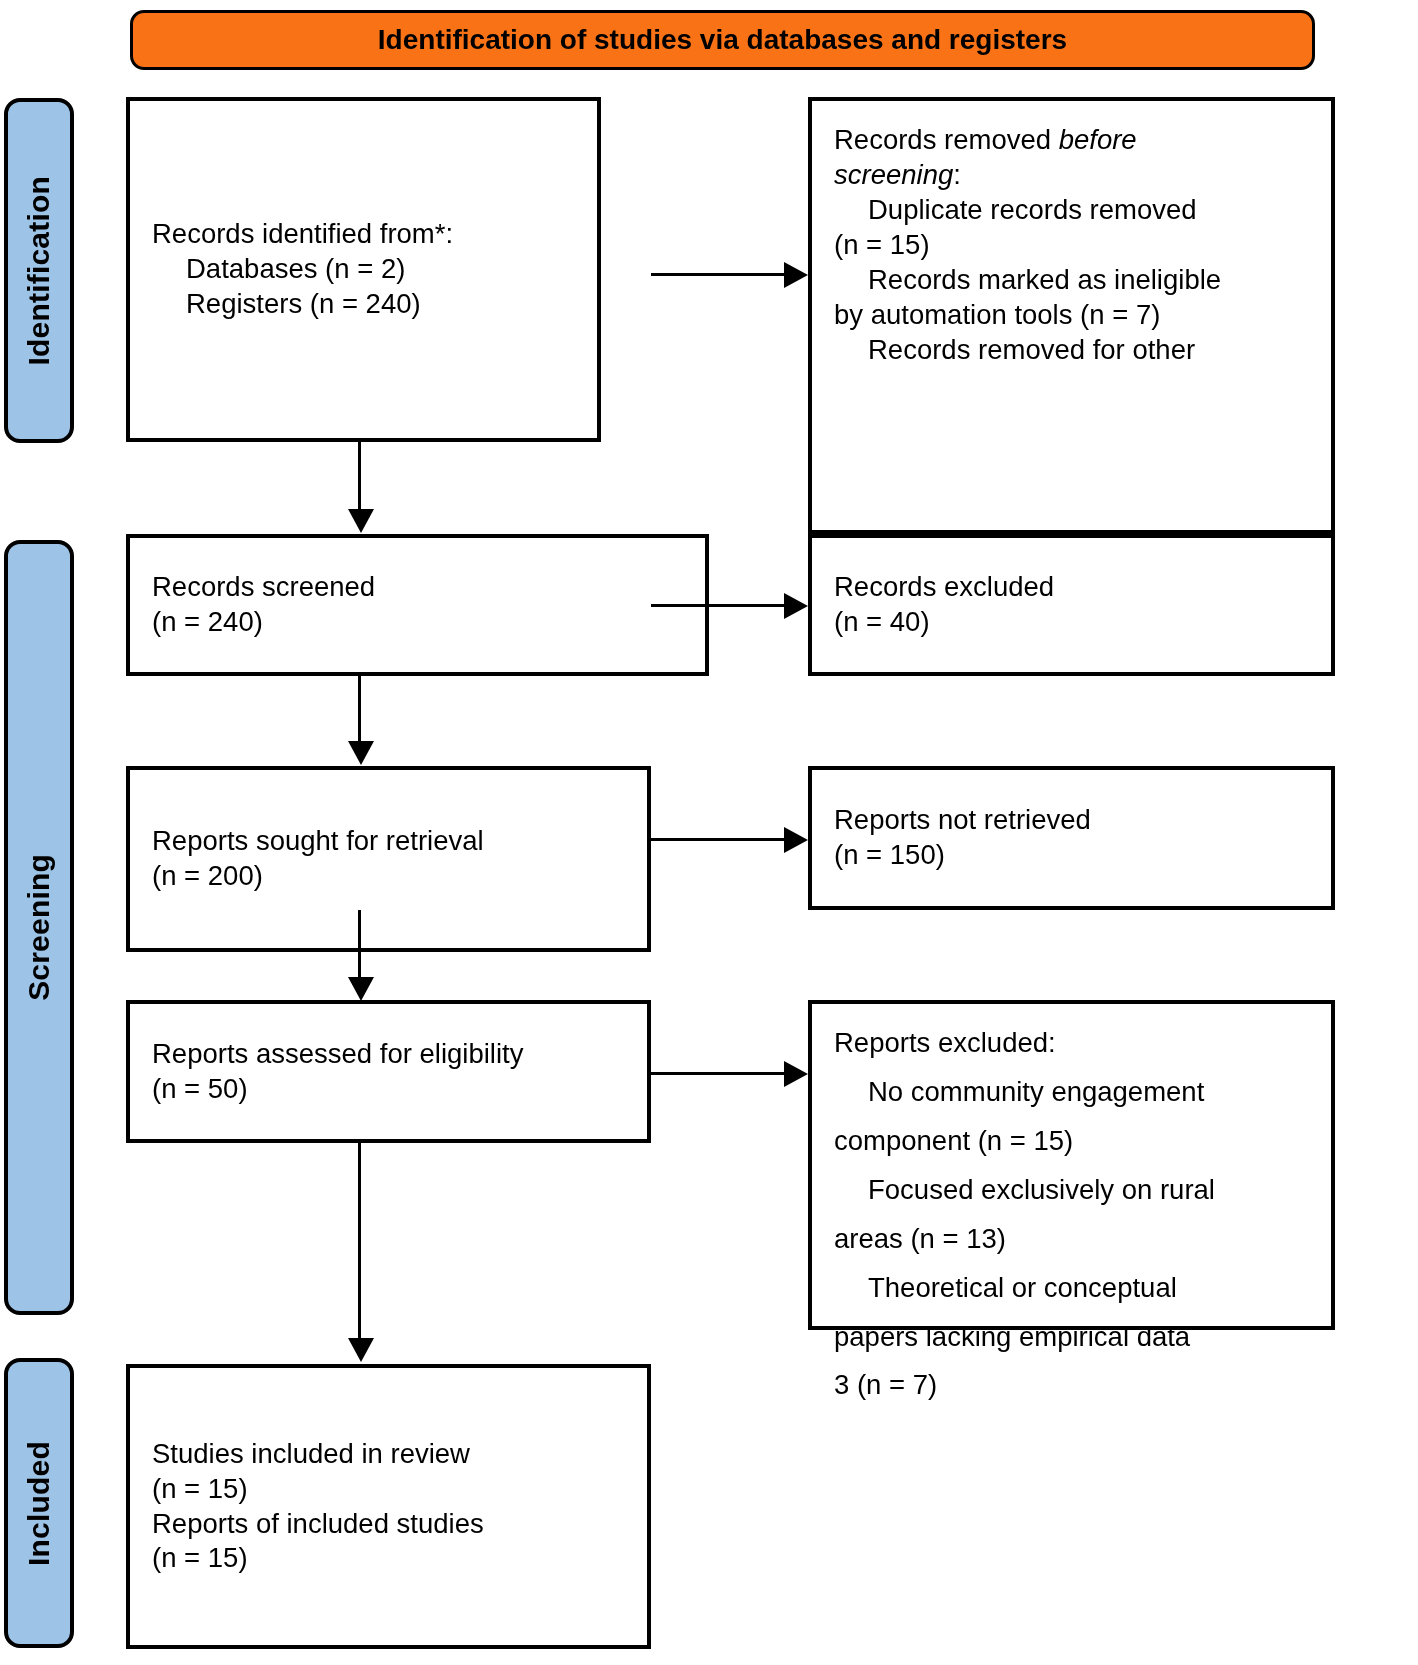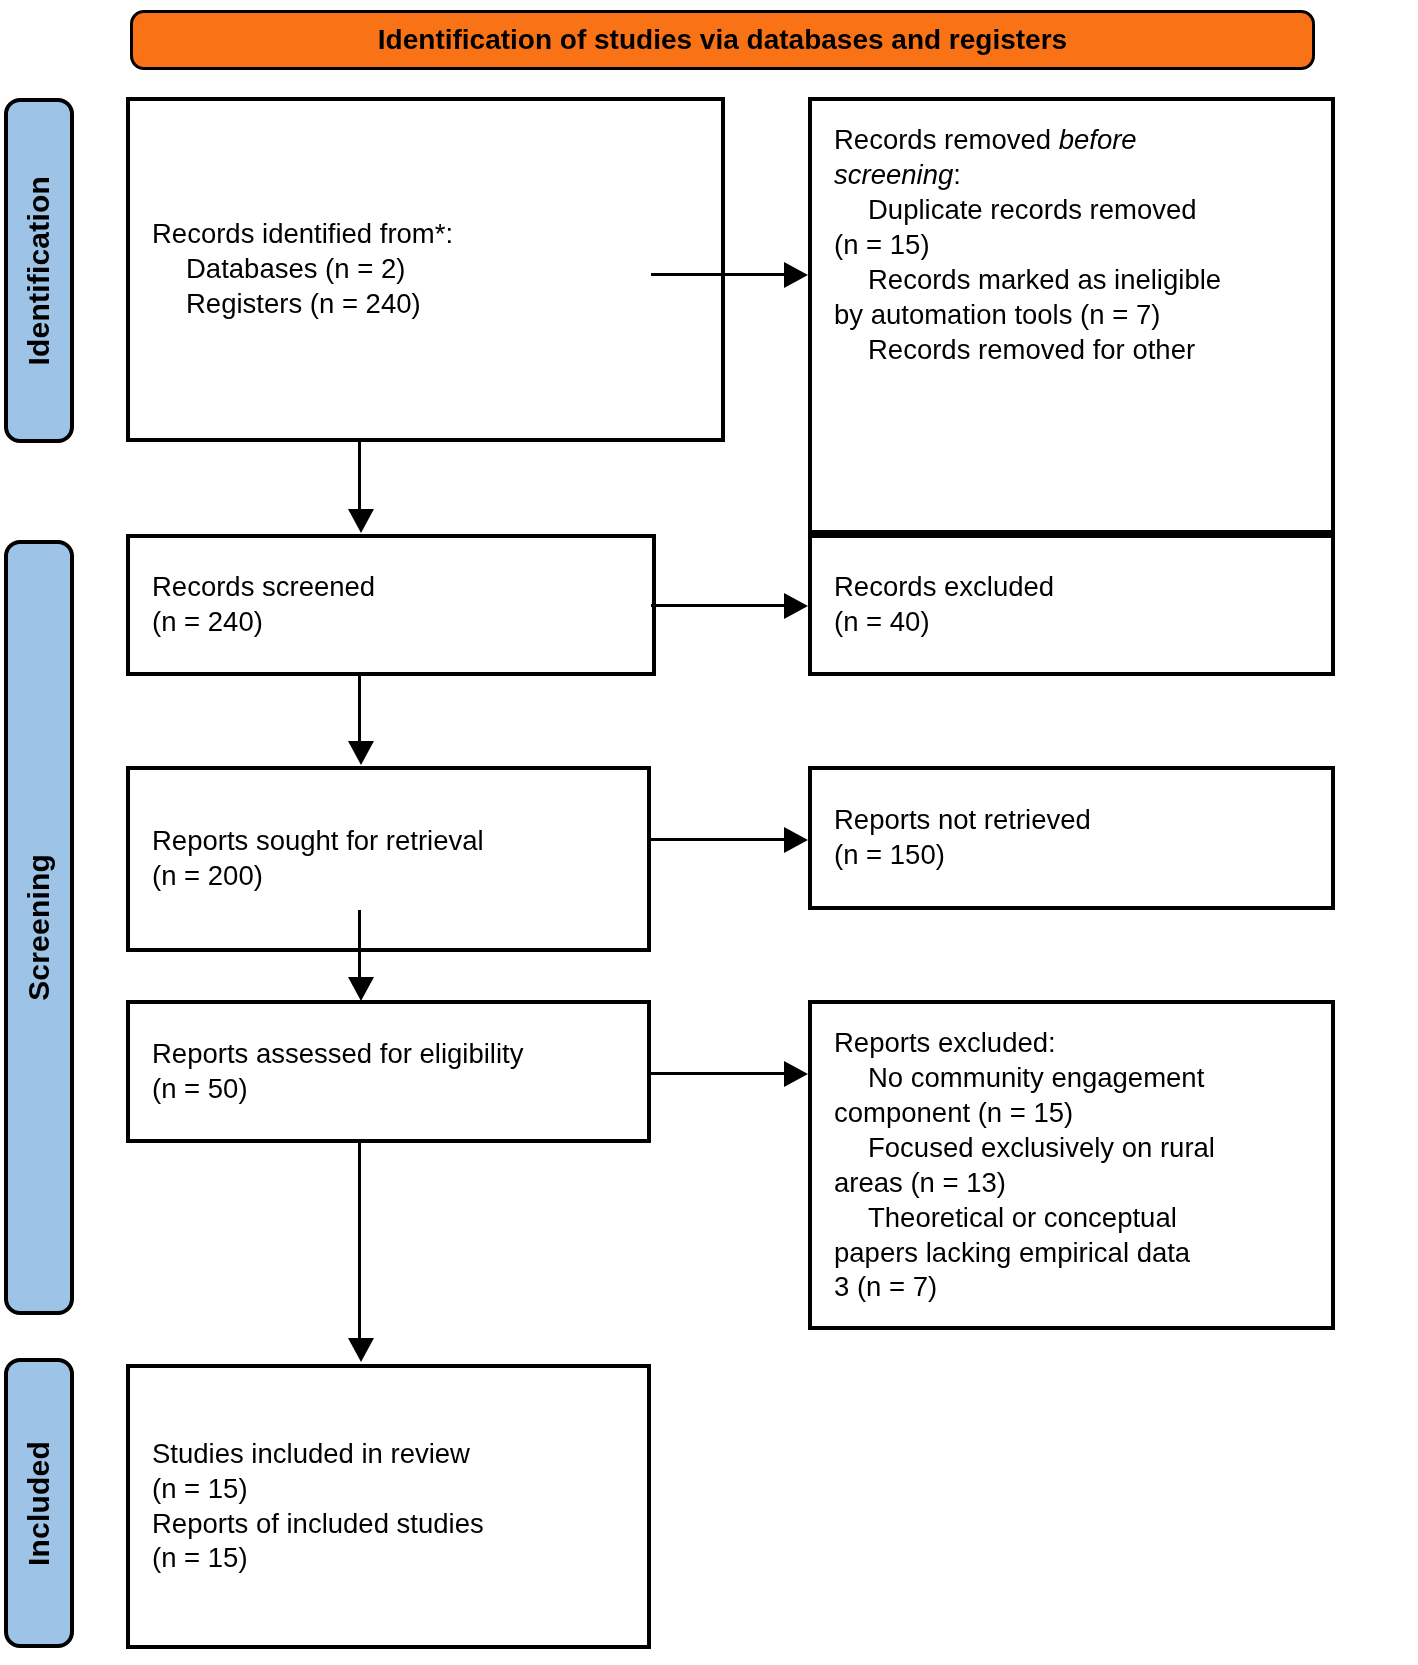--- a/index.html
+++ b/index.html
@@ -122,21 +122,21 @@
 </div>
 
 <div class="phase-rail" style="left:4px; top:540px; width:70px; height:775px;">
   <span class="phase-label">Screening</span>
 </div>
 
 <div class="phase-rail" style="left:4px; top:1358px; width:70px; height:290px;">
   <span class="phase-label">Included</span>
 </div>
 
-<div class="flow-box" style="left:126px; top:97px; width:599px; height:345px;">
+<div class="flow-box" style="left:126px; top:97px; width:475px; height:345px;">
   <div class="line">Records identified from*:</div>
   <div class="line indent">Databases (n = 2)</div>
   <div class="line indent">Registers (n = 240)</div>
 </div>
 
 <div class="flow-box top-align" style="left:808px; top:97px; width:527px; height:437px;">
   <div class="line"><span>Records removed </span><i>before</i></div>
   <div class="line"><i>screening</i><span>:</span></div>
   <div class="line indent">Duplicate records removed</div>
   <div class="line">(n = 15)</div>
@@ -144,21 +144,21 @@
   <div class="line">by automation tools (n = 7)</div>
   <div class="line indent">Records removed for other</div>
 </div>
 
 <div class="h-line" style="left:651px; top:273px; width:133px;"></div>
 <div class="arrow-right" style="left:784px; top:262px;"></div>
 
 <div class="v-line" style="left:358px; top:442px; height:72px;"></div>
 <div class="arrow-down" style="left:348px; top:509px;"></div>
 
-<div class="flow-box" style="left:126px; top:534px; width:530px; height:142px;">
+<div class="flow-box" style="left:126px; top:534px; width:583px; height:142px;">
   <div class="line">Records screened</div>
   <div class="line">(n = 240)</div>
 </div>
 
 <div class="flow-box" style="left:808px; top:534px; width:527px; height:142px;">
   <div class="line">Records excluded</div>
   <div class="line">(n = 40)</div>
 </div>
 
 <div class="h-line" style="left:651px; top:604px; width:133px;"></div>
@@ -181,21 +181,21 @@
 <div class="arrow-right" style="left:784px; top:827px;"></div>
 
 <div class="v-line" style="left:358px; top:910px; height:72px;"></div>
 <div class="arrow-down" style="left:348px; top:977px;"></div>
 
 <div class="flow-box" style="left:126px; top:1000px; width:525px; height:143px;">
   <div class="line">Reports assessed for eligibility</div>
   <div class="line">(n = 50)</div>
 </div>
 
-<div class="flow-box top-align" style="left:808px; top:1000px; width:527px; height:330px;">
+<div class="flow-box top-align" style="left:808px; top:1000px; width:527px; height:330px;gap:14px;">
   <div class="line">Reports excluded:</div>
   <div class="line indent">No community engagement</div>
   <div class="line">component (n = 15)</div>
   <div class="line indent">Focused exclusively on rural</div>
   <div class="line">areas (n = 13)</div>
   <div class="line indent">Theoretical or conceptual</div>
   <div class="line">papers lacking empirical data</div>
   <div class="line">3 (n = 7)</div>
 </div>
 

